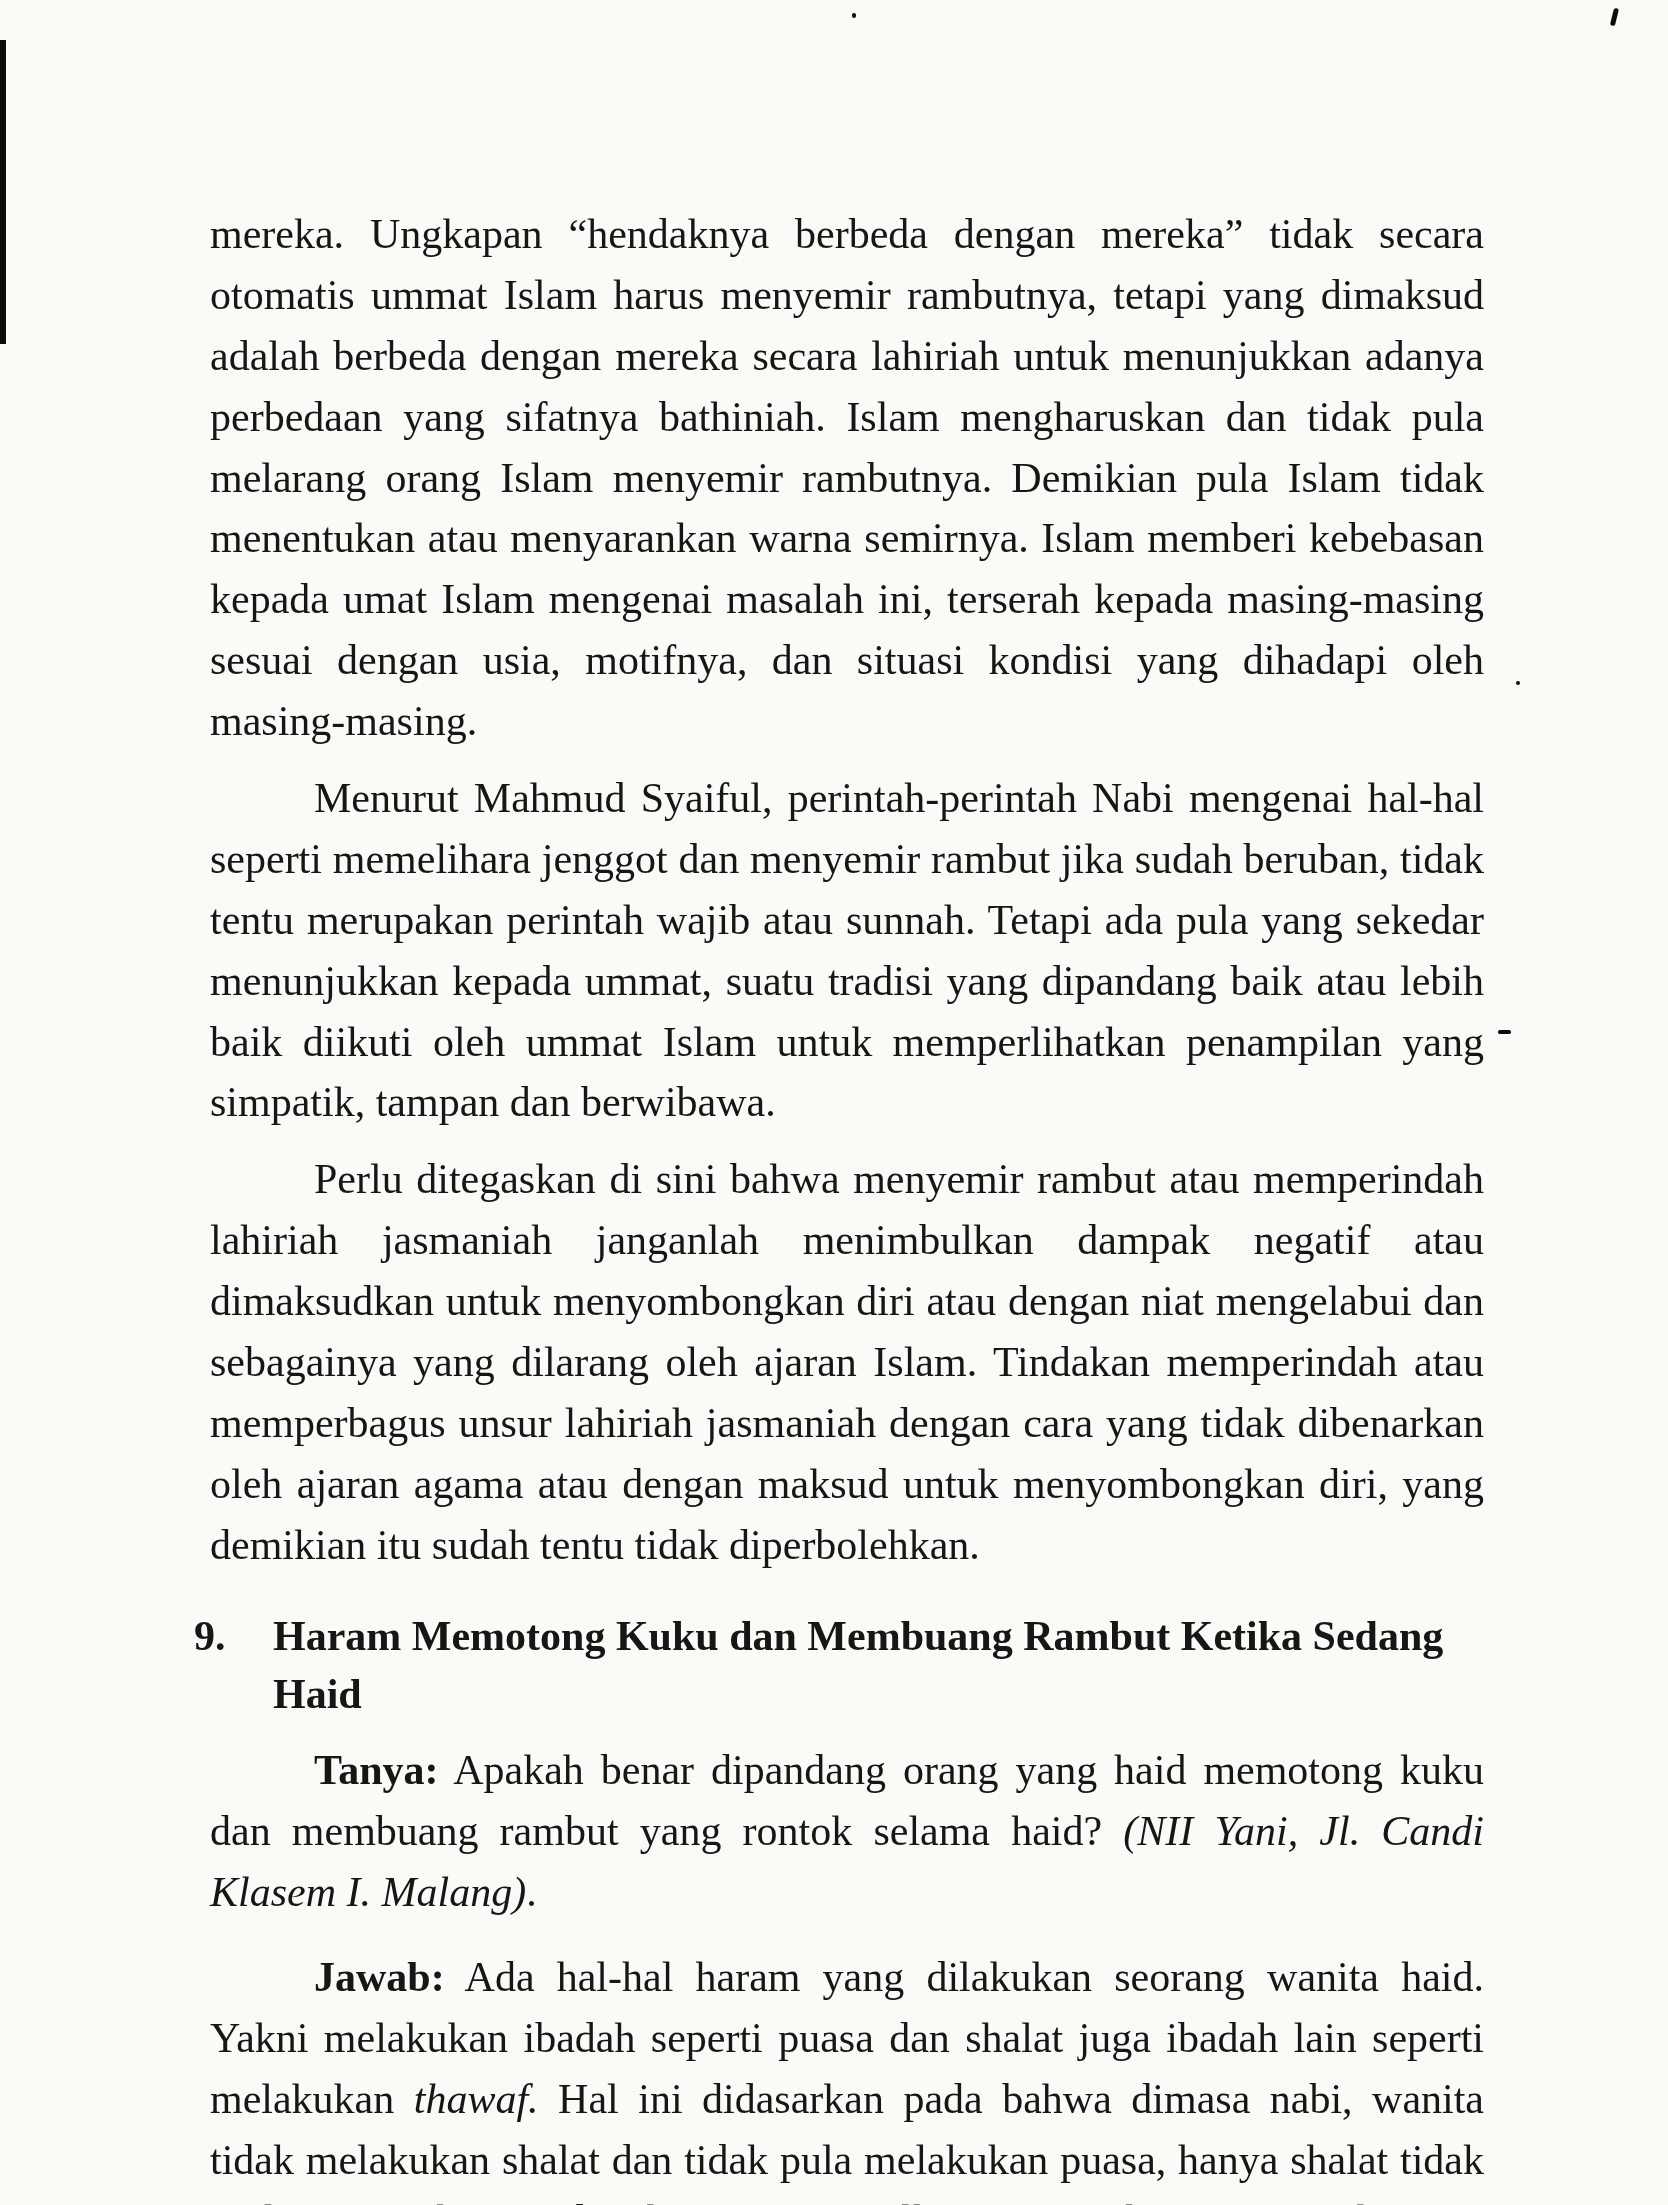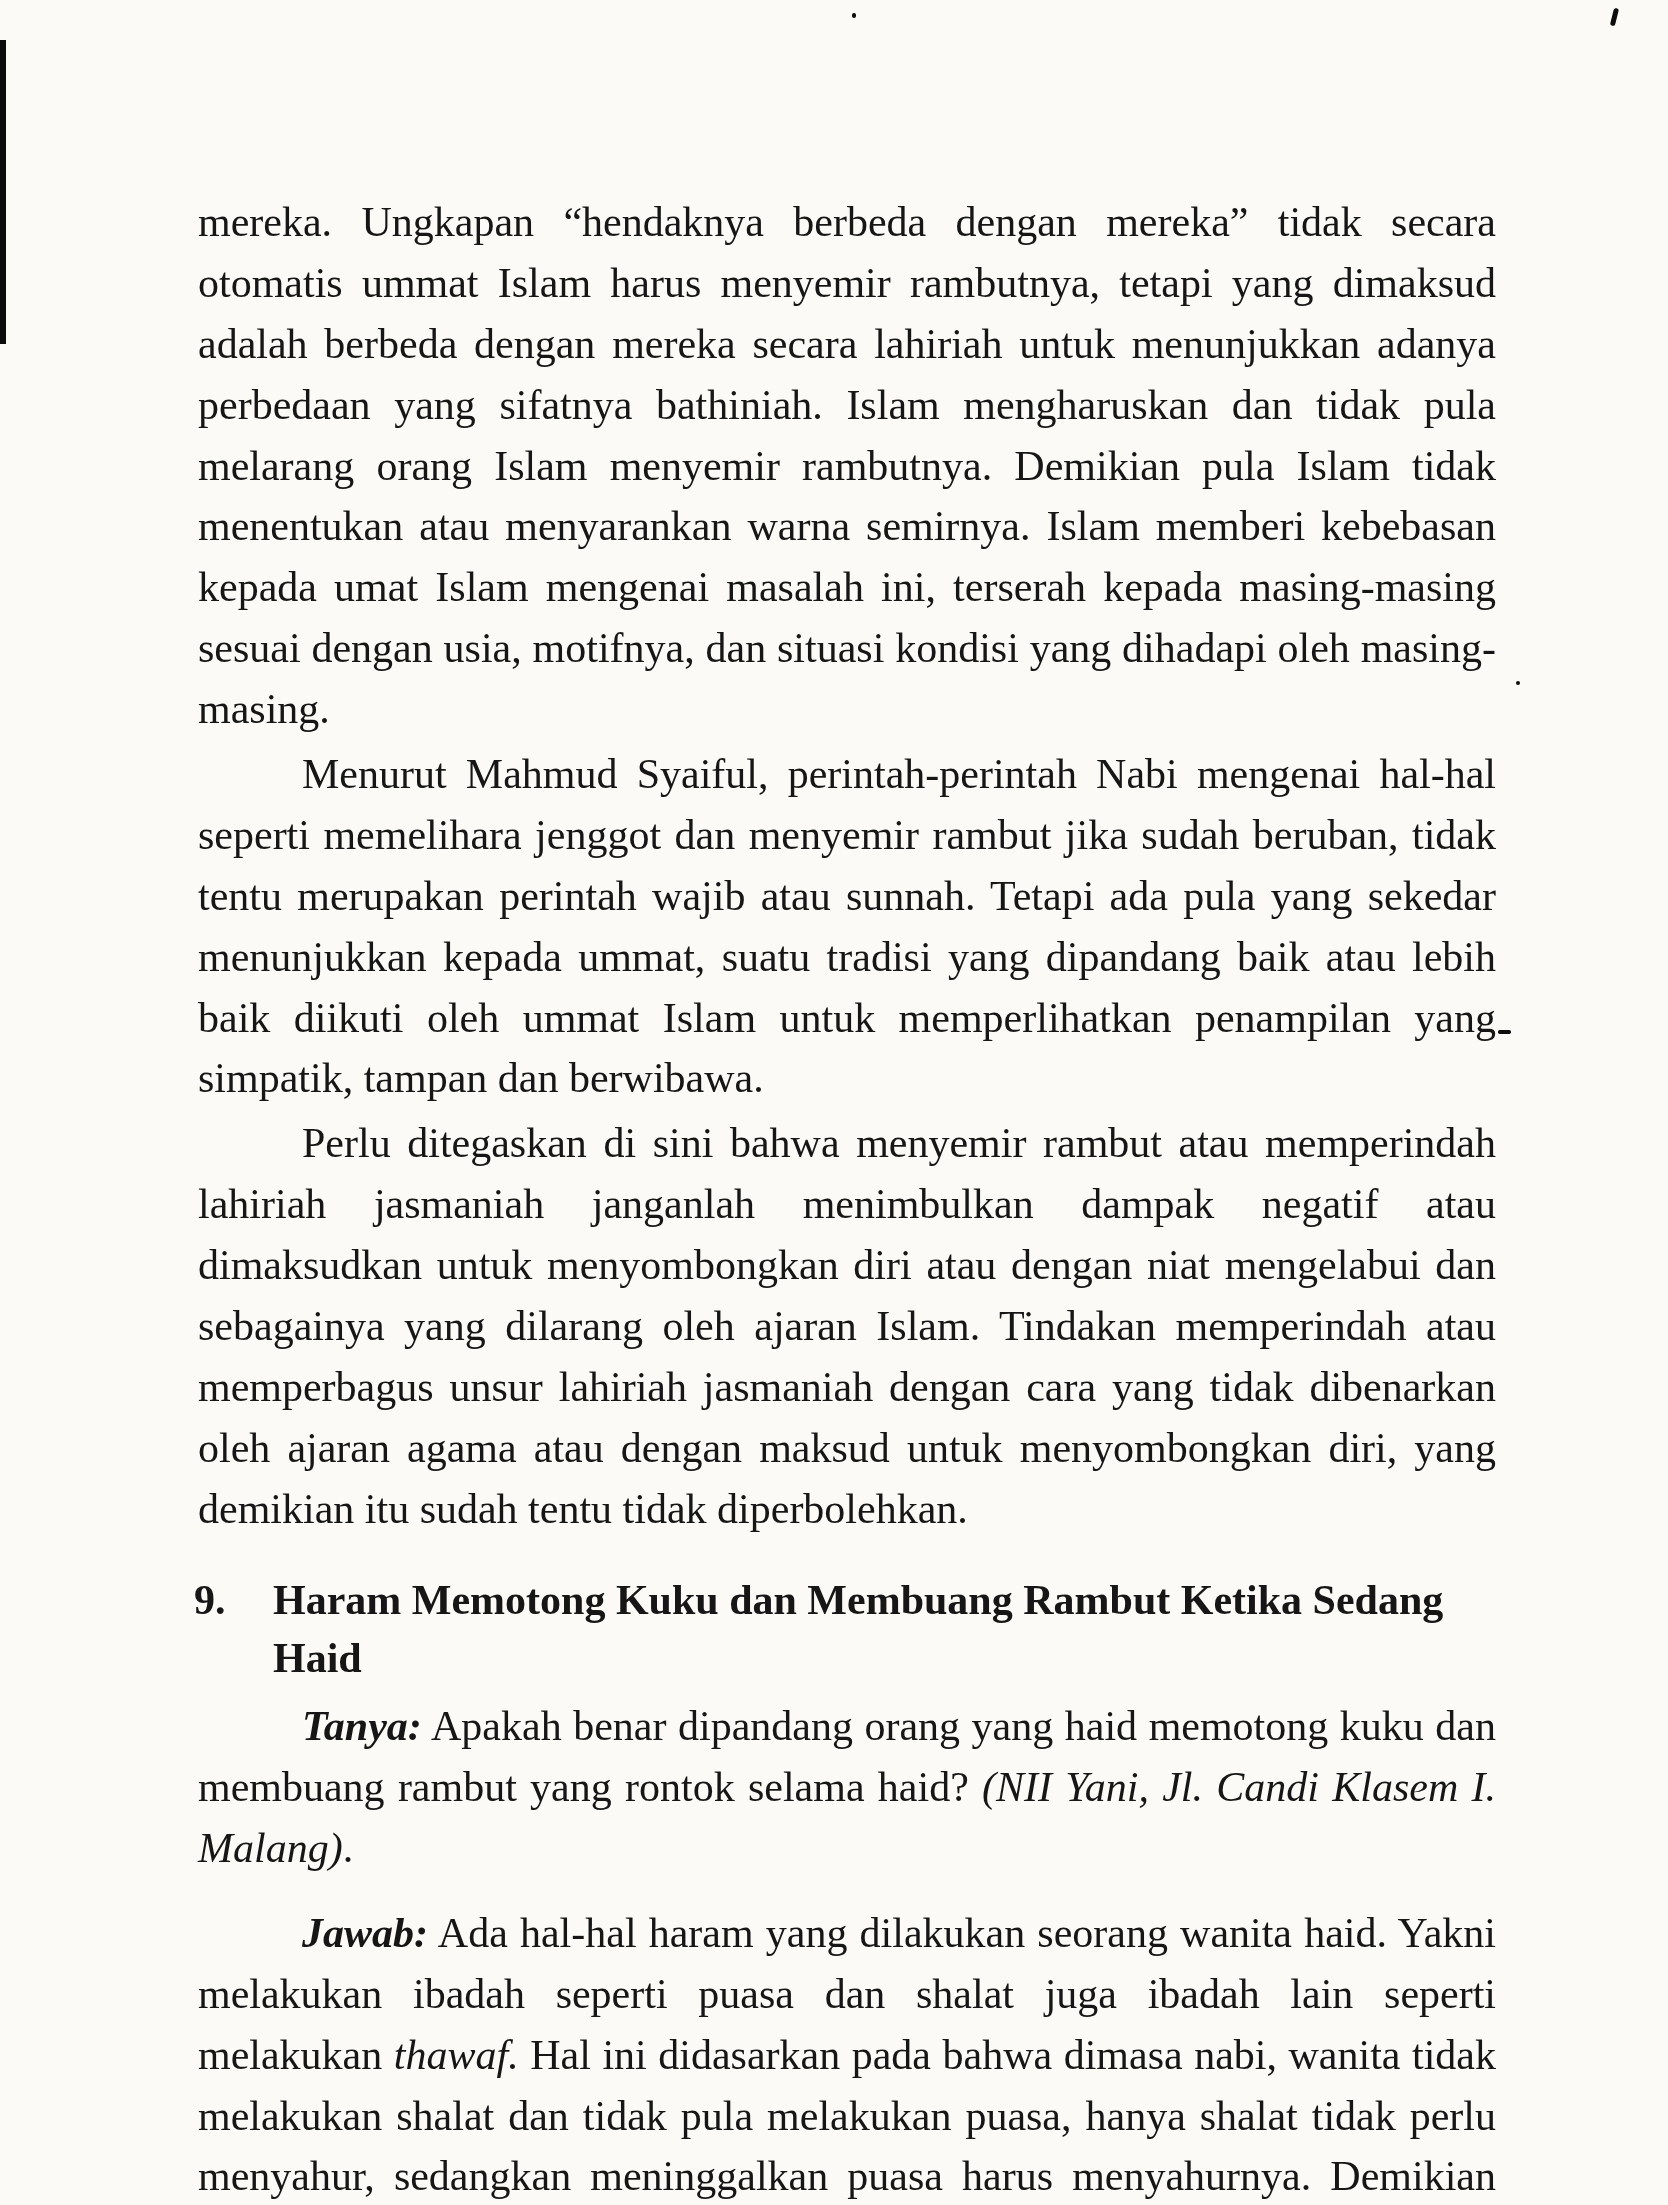--- a/index.html
+++ b/index.html
@@ -16,33 +16,33 @@
     inset: 0;
     background: #fbfaf6;
     padding: 188px 169px 0 194px;
   }
   .text-column {
     width: 1306px;
     font-size: 42px;
     line-height: 1.45;
     text-align: justify;
   }
-  p.para { margin: 4px; }
+  p.para { margin: 16px; }
   p.indent { text-indent: 104px; }
   p.spaced { margin-top: 24px; }
   .heading {
     font-weight: bold;
     margin: 31px 0 8px 0;
     position: relative;
     padding-left: 79px;
     text-align: left;
     line-height: 1.4;
   }
   .heading .hnum { position: absolute; left: 0; top: 0; }
-  .b { font-weight: bold; font-style: italic; }
+  .b { font-weight: bold; }
   .i { font-style: italic; }
   .artifact { position: absolute; background: #0c0c0c; }
   #edge-bar    { left: 0;      top: 40px;   width: 5.7px; height: 304px; }
   #tick-tr     { left: 1612px; top: 8px;   width: 4.9px; height: 17.6px; border-radius: 2.6px; transform: rotate(14deg); }
   #dot-tc      { left: 852px; top: 13.2px;   width: 4.4px; height: 4.4px; border-radius: 50%; }
   #dash-right1 { left: 1498px; top: 1030px; width: 13.2px; height: 4px;  border-radius: 1.8px; }
   #dot-right1  { left: 1516px; top: 681px; width: 4.4px; height: 4.4px; border-radius: 50%; }
 </style>
 </head>
 <body>

